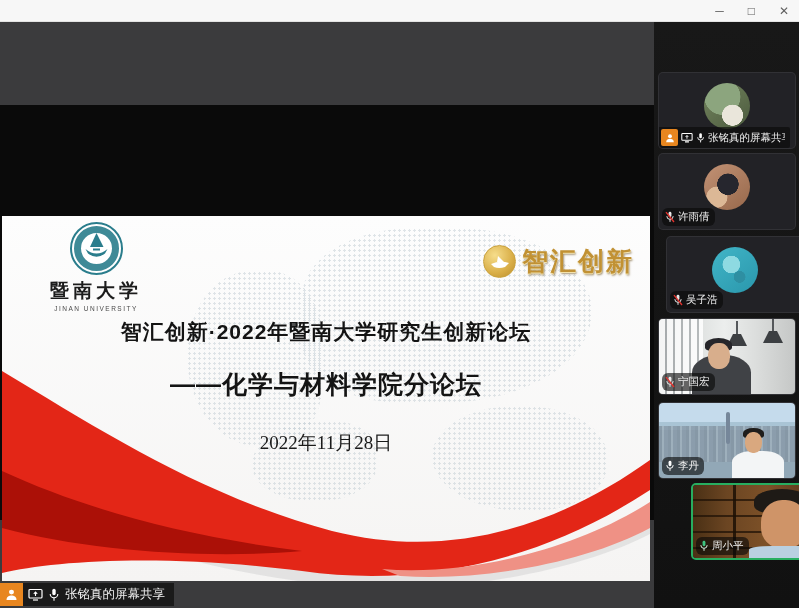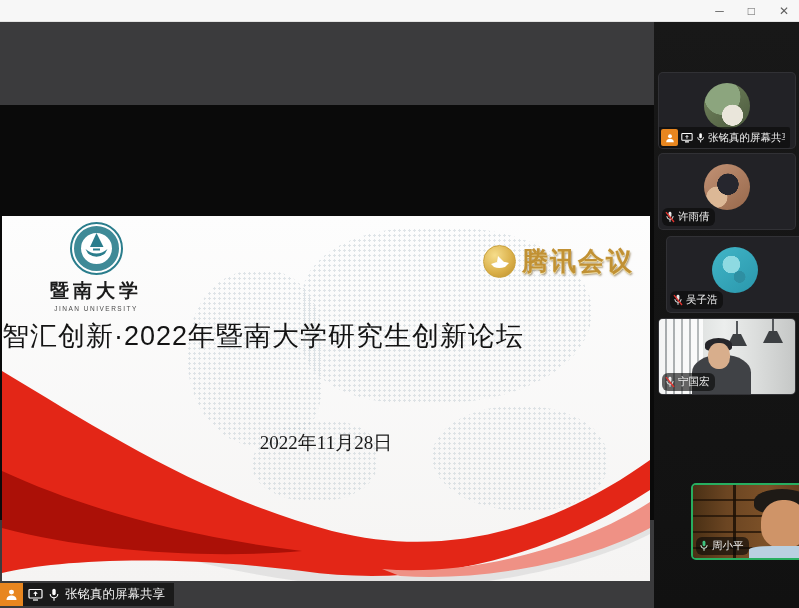--- a/index.html
+++ b/index.html
@@ -45,22 +45,22 @@
   
   .brand { position:absolute; left:481px; top:28px; display:flex; align-items:center;
     gap:6px; z-index:3; }
   .brand-circle { width:33px; height:33px; border-radius:50%;
     background:radial-gradient(circle at 35% 30%, #f6dd8b, #d9ae47 60%, #b98c2c);
     border:1px solid #caa23d; display:flex; align-items:center; justify-content:center; }
   .brand-text { font-size:26px; font-weight:bold; letter-spacing:2px; color:#c19134;
     text-shadow:0 1px 0 #f3e3ae, 1px 2px 2px rgba(92,62,6,.55); }
 
   
-  .slide-title { position:absolute; left:0; right:0; top:102px; text-align:left;
-    font-size:27px; font-weight:normal; color:#141414; letter-spacing:1px; z-index:3; }
+  .slide-title { position:absolute; left:0; right:0; top:102px; text-align:center;
+    font-size:21px; font-weight:bold; color:#141414; letter-spacing:1px; z-index:3; }
   .slide-subtitle { position:absolute; left:0; right:0; top:152px; text-align:center;
     font-size:25px; font-weight:bold; color:#141414; letter-spacing:1px; z-index:3; }
   .slide-date { position:absolute; left:0; right:0; top:214px; text-align:center;
     font-family:"Liberation Serif",serif; font-size:19px; color:#1a1a1a; z-index:3; }
 
   
   .share-banner { position:absolute; left:0; bottom:2px; height:23px; display:flex;
     align-items:stretch; z-index:10; }
   .host-badge { width:23px; height:23px; background:#e8861f; display:flex;
     align-items:center; justify-content:center; flex:0 0 23px; }
@@ -184,24 +184,25 @@
             <div class="jnu-en">JINAN UNIVERSITY</div>
           </div>
 
           <div class="brand">
             <div class="brand-circle">
               <svg width="22" height="16" viewBox="0 0 22 16">
                 <path d="M2 10 Q11 6 20 9 L16 13 Q10 15 5 13 Z" fill="#ffffff"></path>
                 <path d="M9 2 L15 8 L8 8 Z" fill="#ffffff"></path>
               </svg>
             </div>
-            <div class="brand-text">腾讯会议</div>
+            <div class="brand-text">智汇创新</div>
           </div>
 
           <div class="slide-title">智汇创新·2022年暨南大学研究生创新论坛</div>
+          <div class="slide-subtitle">——化学与材料学院分论坛</div>
           <div class="slide-date">2022年11月28日</div>
         </div>
       </div>
 
       <div class="share-banner">
         <div class="host-badge">
           <svg width="13" height="13" viewBox="0 0 12 12">
             <circle cx="6" cy="3.8" r="2.3" fill="#fff"></circle>
             <path d="M1.4 11 C1.4 7.8 3.9 6.9 6 6.9 C8.1 6.9 10.6 7.8 10.6 11 Z" fill="#fff"></path>
           </svg>
@@ -288,20 +289,37 @@
           <svg width="10" height="12" viewBox="0 0 12 14">
             <rect x="4.3" y="0.8" width="3.4" height="6.5" rx="1.7" fill="#e9e9e9"></rect>
             <path d="M2.2 6 a3.8 3.8 0 0 0 7.6 0" fill="none" stroke="#e9e9e9" stroke-width="1.2"></path>
             <line x1="6" y1="10" x2="6" y2="12.8" stroke="#e9e9e9" stroke-width="1.2"></line>
             <line x1="1.2" y1="1.2" x2="10.8" y2="13" stroke="#e5322d" stroke-width="1.6"></line>
           </svg>
           <span class="nm">宁国宏</span>
         </div>
       </div>
 
+      <div class="tile t5">
+        <div class="scene sc-city">
+          <div class="blocks"></div>
+          <div class="tower"></div>
+          <div class="p5-shirt"></div>
+          <div class="p5-hair"></div>
+          <div class="p5-face"></div>
+        </div>
+        <div class="pill">
+          <svg width="10" height="12" viewBox="0 0 12 14">
+            <rect x="4.3" y="0.8" width="3.4" height="6.5" rx="1.7" fill="#fff"></rect>
+            <path d="M2.2 6 a3.8 3.8 0 0 0 7.6 0" fill="none" stroke="#fff" stroke-width="1.2"></path>
+            <line x1="6" y1="10" x2="6" y2="12.8" stroke="#fff" stroke-width="1.2"></line>
+          </svg>
+          <span class="nm">李丹</span>
+        </div>
+      </div>
 
       <div class="tile t6">
         <div class="scene sc-study">
           <div class="shelves"></div>
           <div class="divider"></div>
           <div class="p6-hair"></div>
           <div class="p6-face"></div>
           <div class="p6-shirt"></div>
         </div>
         <div class="pill">

